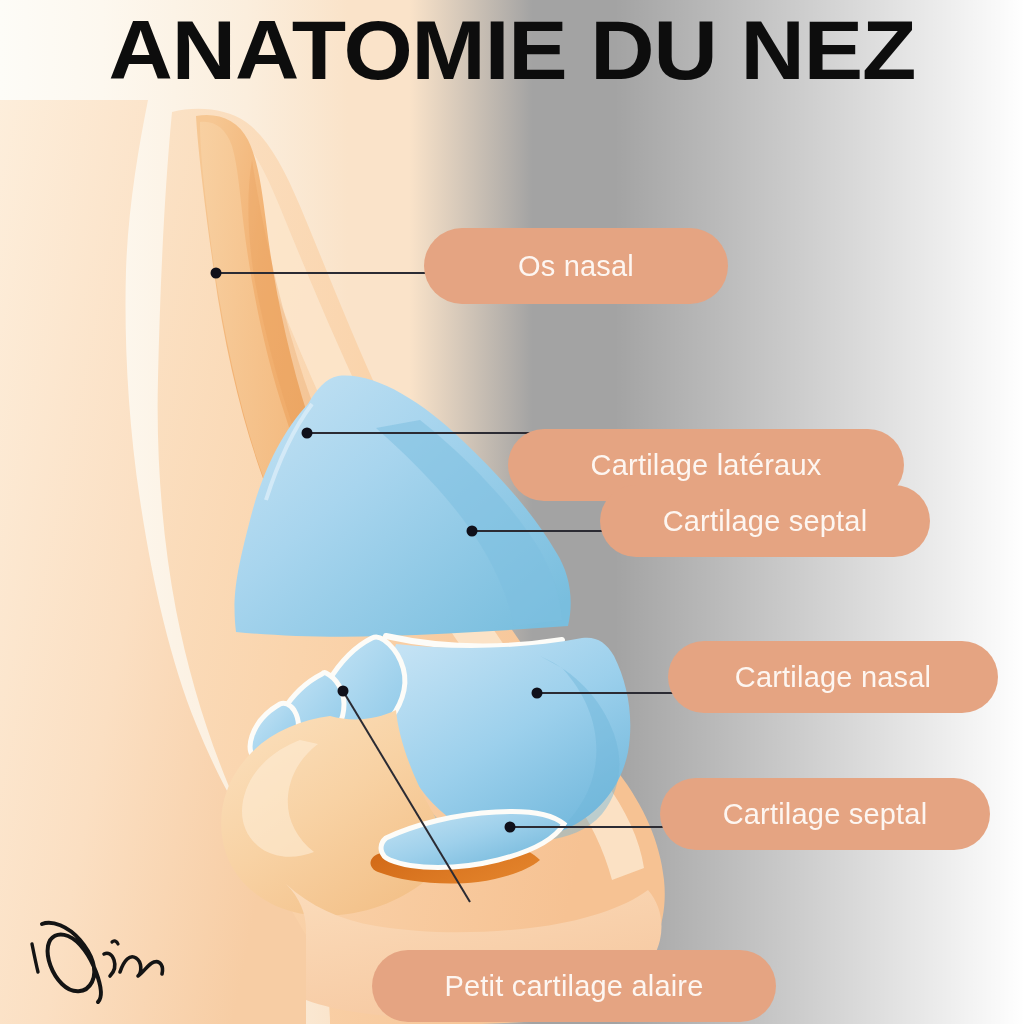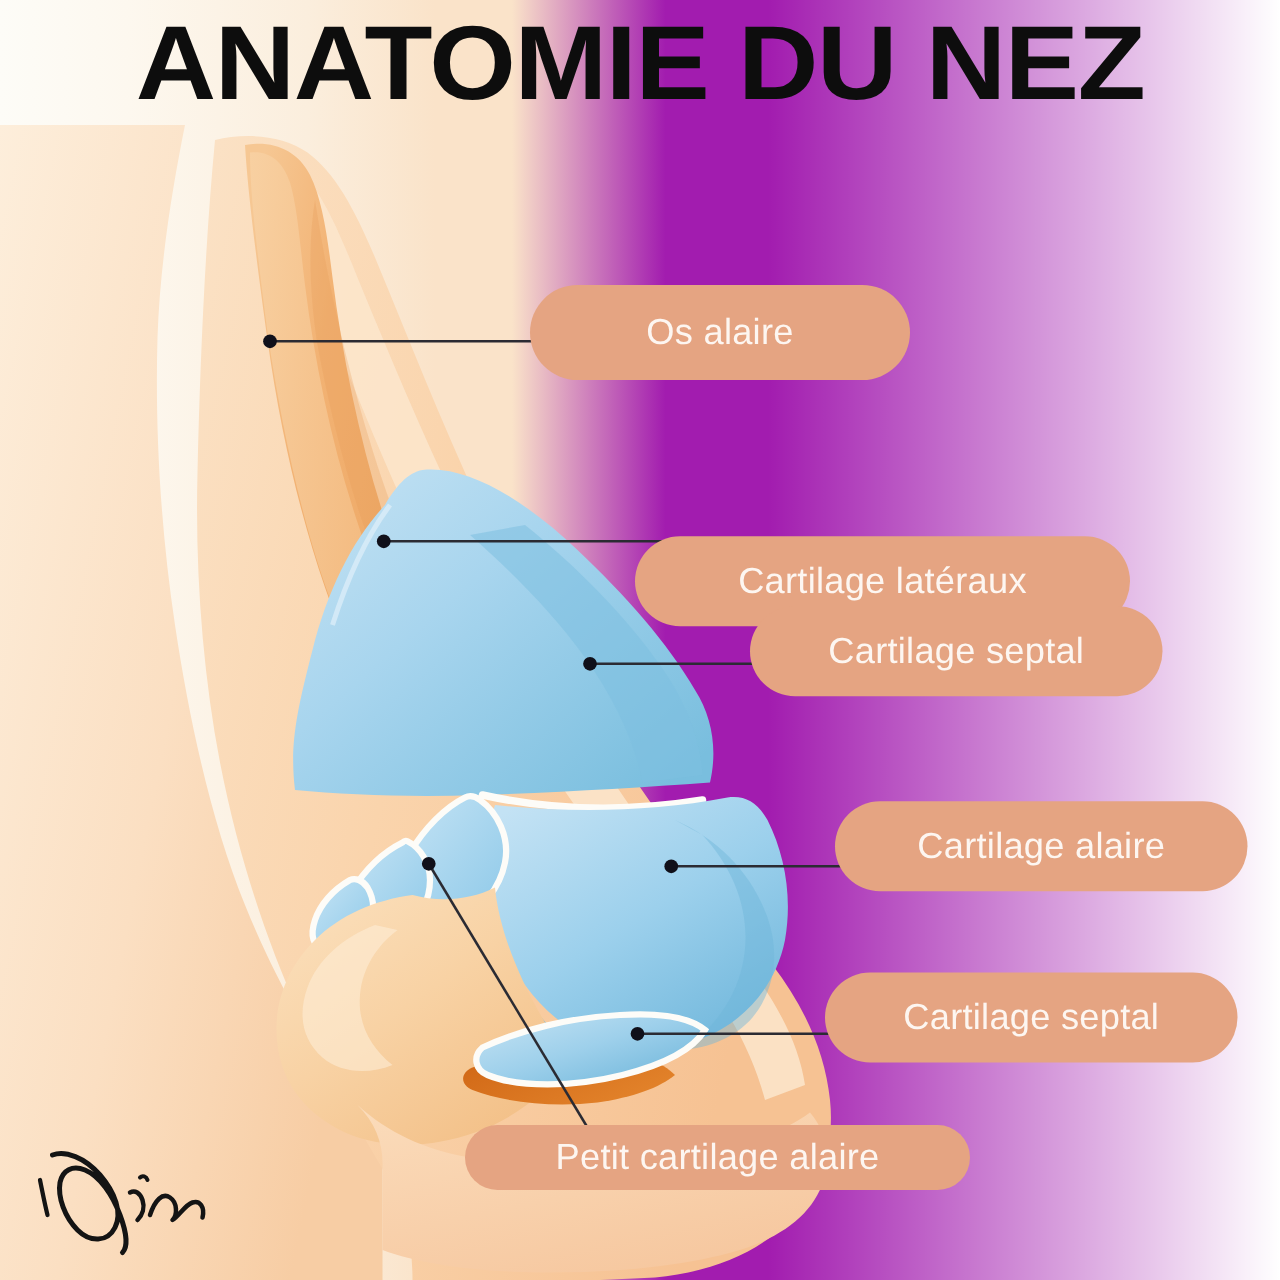--- a/index.html
+++ b/index.html
@@ -6,21 +6,21 @@
   html, body {
     margin: 0;
     padding: 0;
     background: #ffffff;
   }
   #stage {
     position: relative;
     width: 1024px;
     height: 1024px;
     overflow: hidden;
-    background: #a21caf;
+    background: #a3a3a3;
     font-family: "Liberation Sans", sans-serif;
   }
 
   
   #bg-gradient {
     position: absolute;
     inset: 0;
     background: linear-gradient(90deg,
         #fdfcf7 0%,
         #fdf8ef 10%,
@@ -366,40 +366,40 @@
       <g>
         <line x1="343" y1="691" x2="470" y2="902"></line>
         <circle cx="343" cy="691" r="5.5" stroke="none"></circle>
       </g>
     </g>
   </svg>
 
   <div id="title">ANATOMIE DU NEZ</div>
 
   <div class="pill" style="left:424px; top:228px; width:304px; height:76px;">
-    <span>Os alaire</span>
+    <span>Os nasal</span>
   </div>
 
   <div class="pill" style="left:508px; top:381px; width:396px; height:72px;margin-top:48px;">
     <span>Cartilage latéraux</span>
   </div>
 
   <div class="pill" style="left:600px; top:485px; width:330px; height:72px;">
     <span>Cartilage septal</span>
   </div>
 
   <div class="pill" style="left:668px; top:641px; width:330px; height:72px;">
-    <span>Cartilage alaire</span>
+    <span>Cartilage nasal</span>
   </div>
 
   <div class="pill" style="left:660px; top:778px; width:330px; height:72px;">
     <span>Cartilage septal</span>
   </div>
 
-  <div class="pill" style="left:372px; top:900px; width:404px; height:52px;">
+  <div class="pill" style="left:372px; top:950px; width:404px; height:72px;">
     <span>Petit cartilage alaire</span>
   </div>
 
   <svg id="signature" viewBox="0 0 170 110">
     <g fill="none" stroke="#141414" stroke-linecap="round" stroke-linejoin="round">
       <path d="M 14,46 C 16,56 18,66 20,74" stroke-width="3.4"></path>
       <path d="M 24,26
                C 34,22 50,28 62,42
                C 74,56 80,72 74,84
                C 68,96 54,96 44,86

